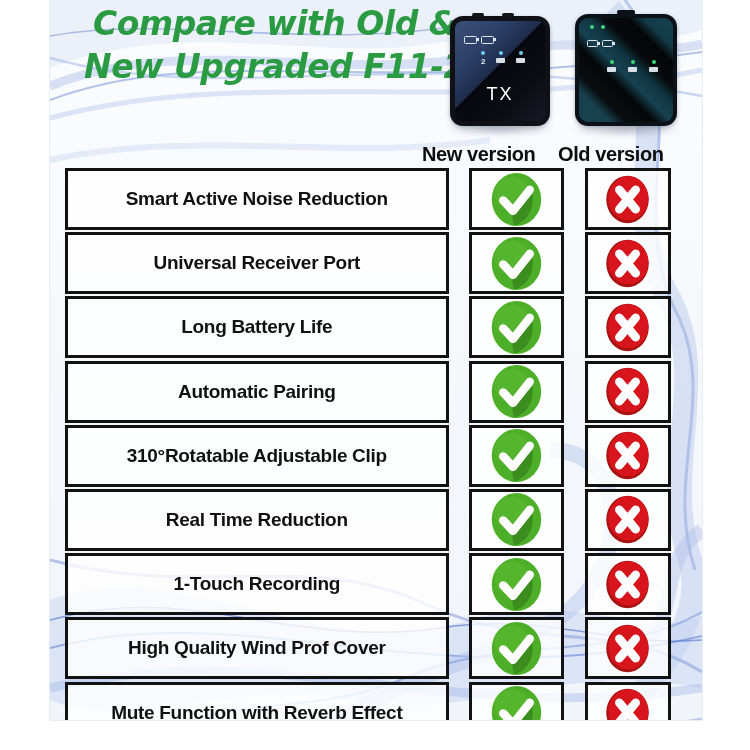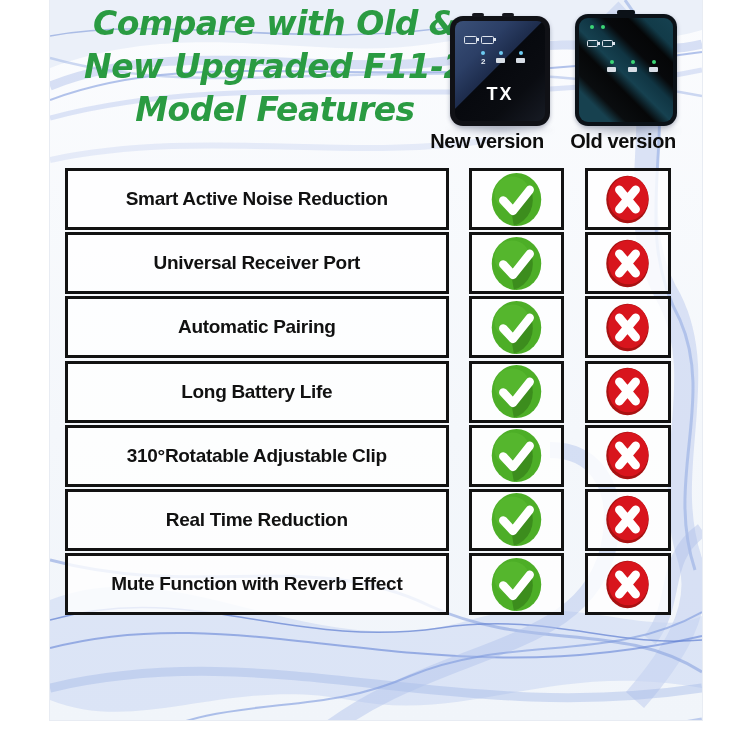--- a/index.html
+++ b/index.html
@@ -46,27 +46,27 @@
   .batt::after{content:"";position:absolute;right:-3px;top:1px;width:2px;height:3px;background:#dfe5ee;}
   .batt-sm{width:9px;height:5px;}
   .batt-row-new{position:absolute;left:9px;top:9px;}
   .ind-row-new{position:absolute;left:26px;top:30px;display:flex;gap:11px;}
   .ind{display:flex;flex-direction:column;align-items:center;}
   .dot{width:4px;height:4px;border-radius:50%;background:#6ecbf2;margin-bottom:3px;}
   .dot-green{background:#3bd675;}
   .glyph{font-size:8px;font-weight:bold;color:#e8eef5;line-height:8px;}
   .bar-glyph{width:9px;height:5px;background:#d8dee6;border-radius:1px;}
   .tx-label{position:absolute;left:0;bottom:16px;width:100%;text-align:center;
-    color:#ffffff;font-weight:bold;font-size:18px;letter-spacing:2px;}
+    color:#ffffff;font-weight:normal;font-size:18px;letter-spacing:2px;}
   .old-dots{position:absolute;left:11px;top:7px;display:flex;gap:7px;}
   .old-batt{position:absolute;left:8px;top:16px;}
   .old-ind{position:absolute;left:28px;top:42px;display:flex;gap:12px;}
 
   
-  .col-label{position:absolute;top:130px;width:130px;z-index:3;text-align:center;
+  .col-label{position:absolute;top:143px;width:130px;z-index:3;
     font-weight:bold;font-size:20px;color:#0d0d0d;letter-spacing:-0.4px;}
   .label-new{left:372px;}
   .label-old{left:508px;}
 
   
   .table{position:absolute;left:15px;top:168px;width:606px;z-index:2;
     display:flex;flex-direction:column;gap:2.2px;}
   .row{display:flex;gap:17px;height:62px;}
   .cell{box-sizing:border-box;border:3px solid #121212;background:rgba(255,255,255,0.8);
     display:flex;align-items:center;justify-content:center;}
@@ -117,21 +117,20 @@
       <path d="M0,688 C220,636 400,726 652,688" stroke="#9db3e6" stroke-width="9" fill="none" opacity="0.4"></path>
       <path d="M0,620 C140,580 240,650 390,628 C500,612 560,648 652,640" stroke="#5f7fd2" stroke-width="1.5" fill="none" opacity="0.7"></path>
       <path d="M260,744 C380,640 540,660 560,540 C570,480 540,450 500,450" stroke="#b0c2ec" stroke-width="16" fill="none" opacity="0.45"></path>
       <path d="M80,744 C180,690 260,720 360,676 C460,634 560,664 652,612" stroke="#7d99dd" stroke-width="2" fill="none" opacity="0.6"></path>
       <path d="M40,736 C240,700 480,752 652,720" stroke="#88a2e0" stroke-width="5" fill="none" opacity="0.5"></path>
     </svg>
 
     <div class="title">
       <span>Compare with Old &amp;</span>
       <span>New Upgraded F11-2</span>
-      <span>Model Features</span>
     </div>
 
     <div class="dev-shadow shadow-new"></div>
     <div class="dev-shadow shadow-old"></div>
 
     <div class="device device-new">
       <div class="screen-new">
         <div class="batt-row-new"><span class="batt"></span><span class="batt"></span></div>
         <div class="ind-row-new">
           <div class="ind">
@@ -207,52 +206,52 @@
           </div>
         <div class="cell mark xcell">
             <svg class="icon cross" viewBox="0 0 60 64">
               <use href="#icon-cross"></use>
             </svg>
           </div>
       </div>
 
       <div class="row">
         <div class="cell feature">
+            <span>Long Battery Life</span>
+          </div>
+        <div class="cell mark">
+            <svg class="icon check" viewBox="0 0 60 64">
+              <use href="#icon-check"></use>
+            </svg>
+          </div>
+        <div class="cell mark xcell">
+            <svg class="icon cross" viewBox="0 0 60 64">
+              <use href="#icon-cross"></use>
+            </svg>
+          </div>
+      </div>
+
+      <div class="row">
+        <div class="cell feature">
             <span>Automatic Pairing</span>
           </div>
         <div class="cell mark">
             <svg class="icon check" viewBox="0 0 60 64">
               <use href="#icon-check"></use>
             </svg>
           </div>
         <div class="cell mark xcell">
             <svg class="icon cross" viewBox="0 0 60 64">
               <use href="#icon-cross"></use>
             </svg>
           </div>
       </div>
 
       <div class="row">
         <div class="cell feature">
-            <span>Long Battery Life</span>
-          </div>
-        <div class="cell mark">
-            <svg class="icon check" viewBox="0 0 60 64">
-              <use href="#icon-check"></use>
-            </svg>
-          </div>
-        <div class="cell mark xcell">
-            <svg class="icon cross" viewBox="0 0 60 64">
-              <use href="#icon-cross"></use>
-            </svg>
-          </div>
-      </div>
-
-      <div class="row">
-        <div class="cell feature">
             <span>310°Rotatable Adjustable Clip</span>
           </div>
         <div class="cell mark">
             <svg class="icon check" viewBox="0 0 60 64">
               <use href="#icon-check"></use>
             </svg>
           </div>
         <div class="cell mark xcell">
             <svg class="icon cross" viewBox="0 0 60 64">
               <use href="#icon-cross"></use>
@@ -269,21 +268,51 @@
               <use href="#icon-check"></use>
             </svg>
           </div>
         <div class="cell mark xcell">
             <svg class="icon cross" viewBox="0 0 60 64">
               <use href="#icon-cross"></use>
             </svg>
           </div>
       </div>
 
-
+      <div class="row">
+        <div class="cell feature">
+            <span>1-Touch Recording</span>
+          </div>
+        <div class="cell mark">
+            <svg class="icon check" viewBox="0 0 60 64">
+              <use href="#icon-check"></use>
+            </svg>
+          </div>
+        <div class="cell mark xcell">
+            <svg class="icon cross" viewBox="0 0 60 64">
+              <use href="#icon-cross"></use>
+            </svg>
+          </div>
+      </div>
+
+      <div class="row">
+        <div class="cell feature">
+            <span>High Quality Wind Prof Cover</span>
+          </div>
+        <div class="cell mark">
+            <svg class="icon check" viewBox="0 0 60 64">
+              <use href="#icon-check"></use>
+            </svg>
+          </div>
+        <div class="cell mark xcell">
+            <svg class="icon cross" viewBox="0 0 60 64">
+              <use href="#icon-cross"></use>
+            </svg>
+          </div>
+      </div>
 
       <div class="row">
         <div class="cell feature">
             <span>Mute Function with Reverb Effect</span>
           </div>
         <div class="cell mark">
             <svg class="icon check" viewBox="0 0 60 64">
               <use href="#icon-check"></use>
             </svg>
           </div>

